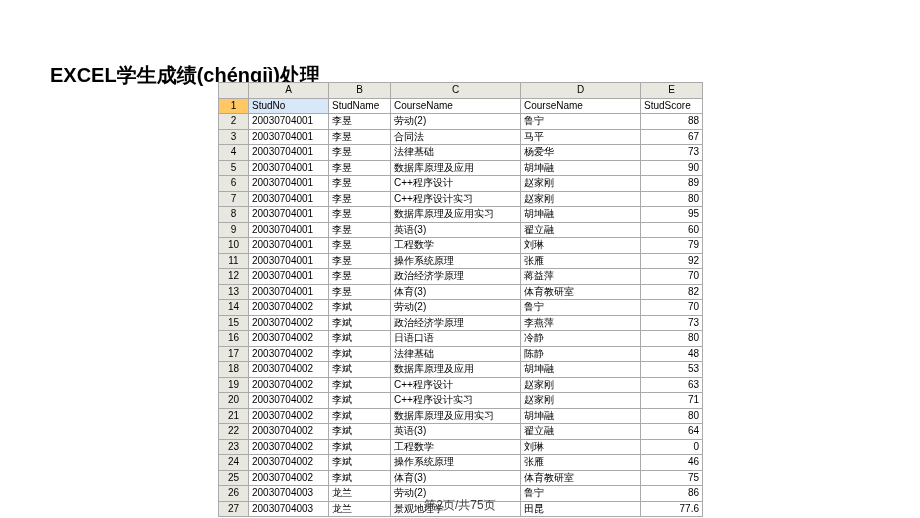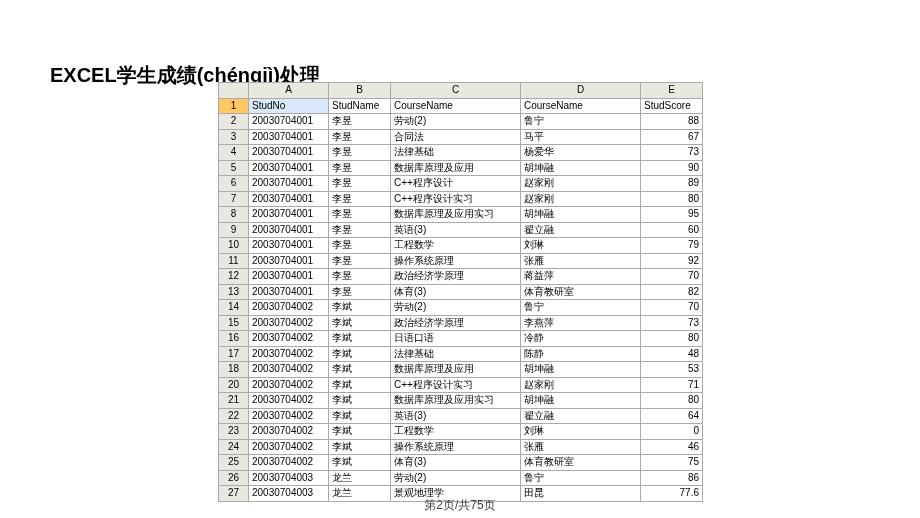--- a/index.html
+++ b/index.html
@@ -233,20 +233,28 @@
       </tr>
       <tr>
         <th class="row-hdr">18</th>
         <td class="cell col-A">20030704002</td>
         <td class="cell col-B">李斌</td>
         <td class="cell col-C">数据库原理及应用</td>
         <td class="cell col-D">胡坤融</td>
         <td class="cell col-E num">53</td>
       </tr>
       <tr>
+        <th class="row-hdr">19</th>
+        <td class="cell col-A">20030704002</td>
+        <td class="cell col-B">李斌</td>
+        <td class="cell col-C">C++程序设计</td>
+        <td class="cell col-D">赵家刚</td>
+        <td class="cell col-E num">63</td>
+      </tr>
+      <tr>
         <th class="row-hdr">20</th>
         <td class="cell col-A">20030704002</td>
         <td class="cell col-B">李斌</td>
         <td class="cell col-C">C++程序设计实习</td>
         <td class="cell col-D">赵家刚</td>
         <td class="cell col-E num">71</td>
       </tr>
       <tr>
         <th class="row-hdr">21</th>
         <td class="cell col-A">20030704002</td>

